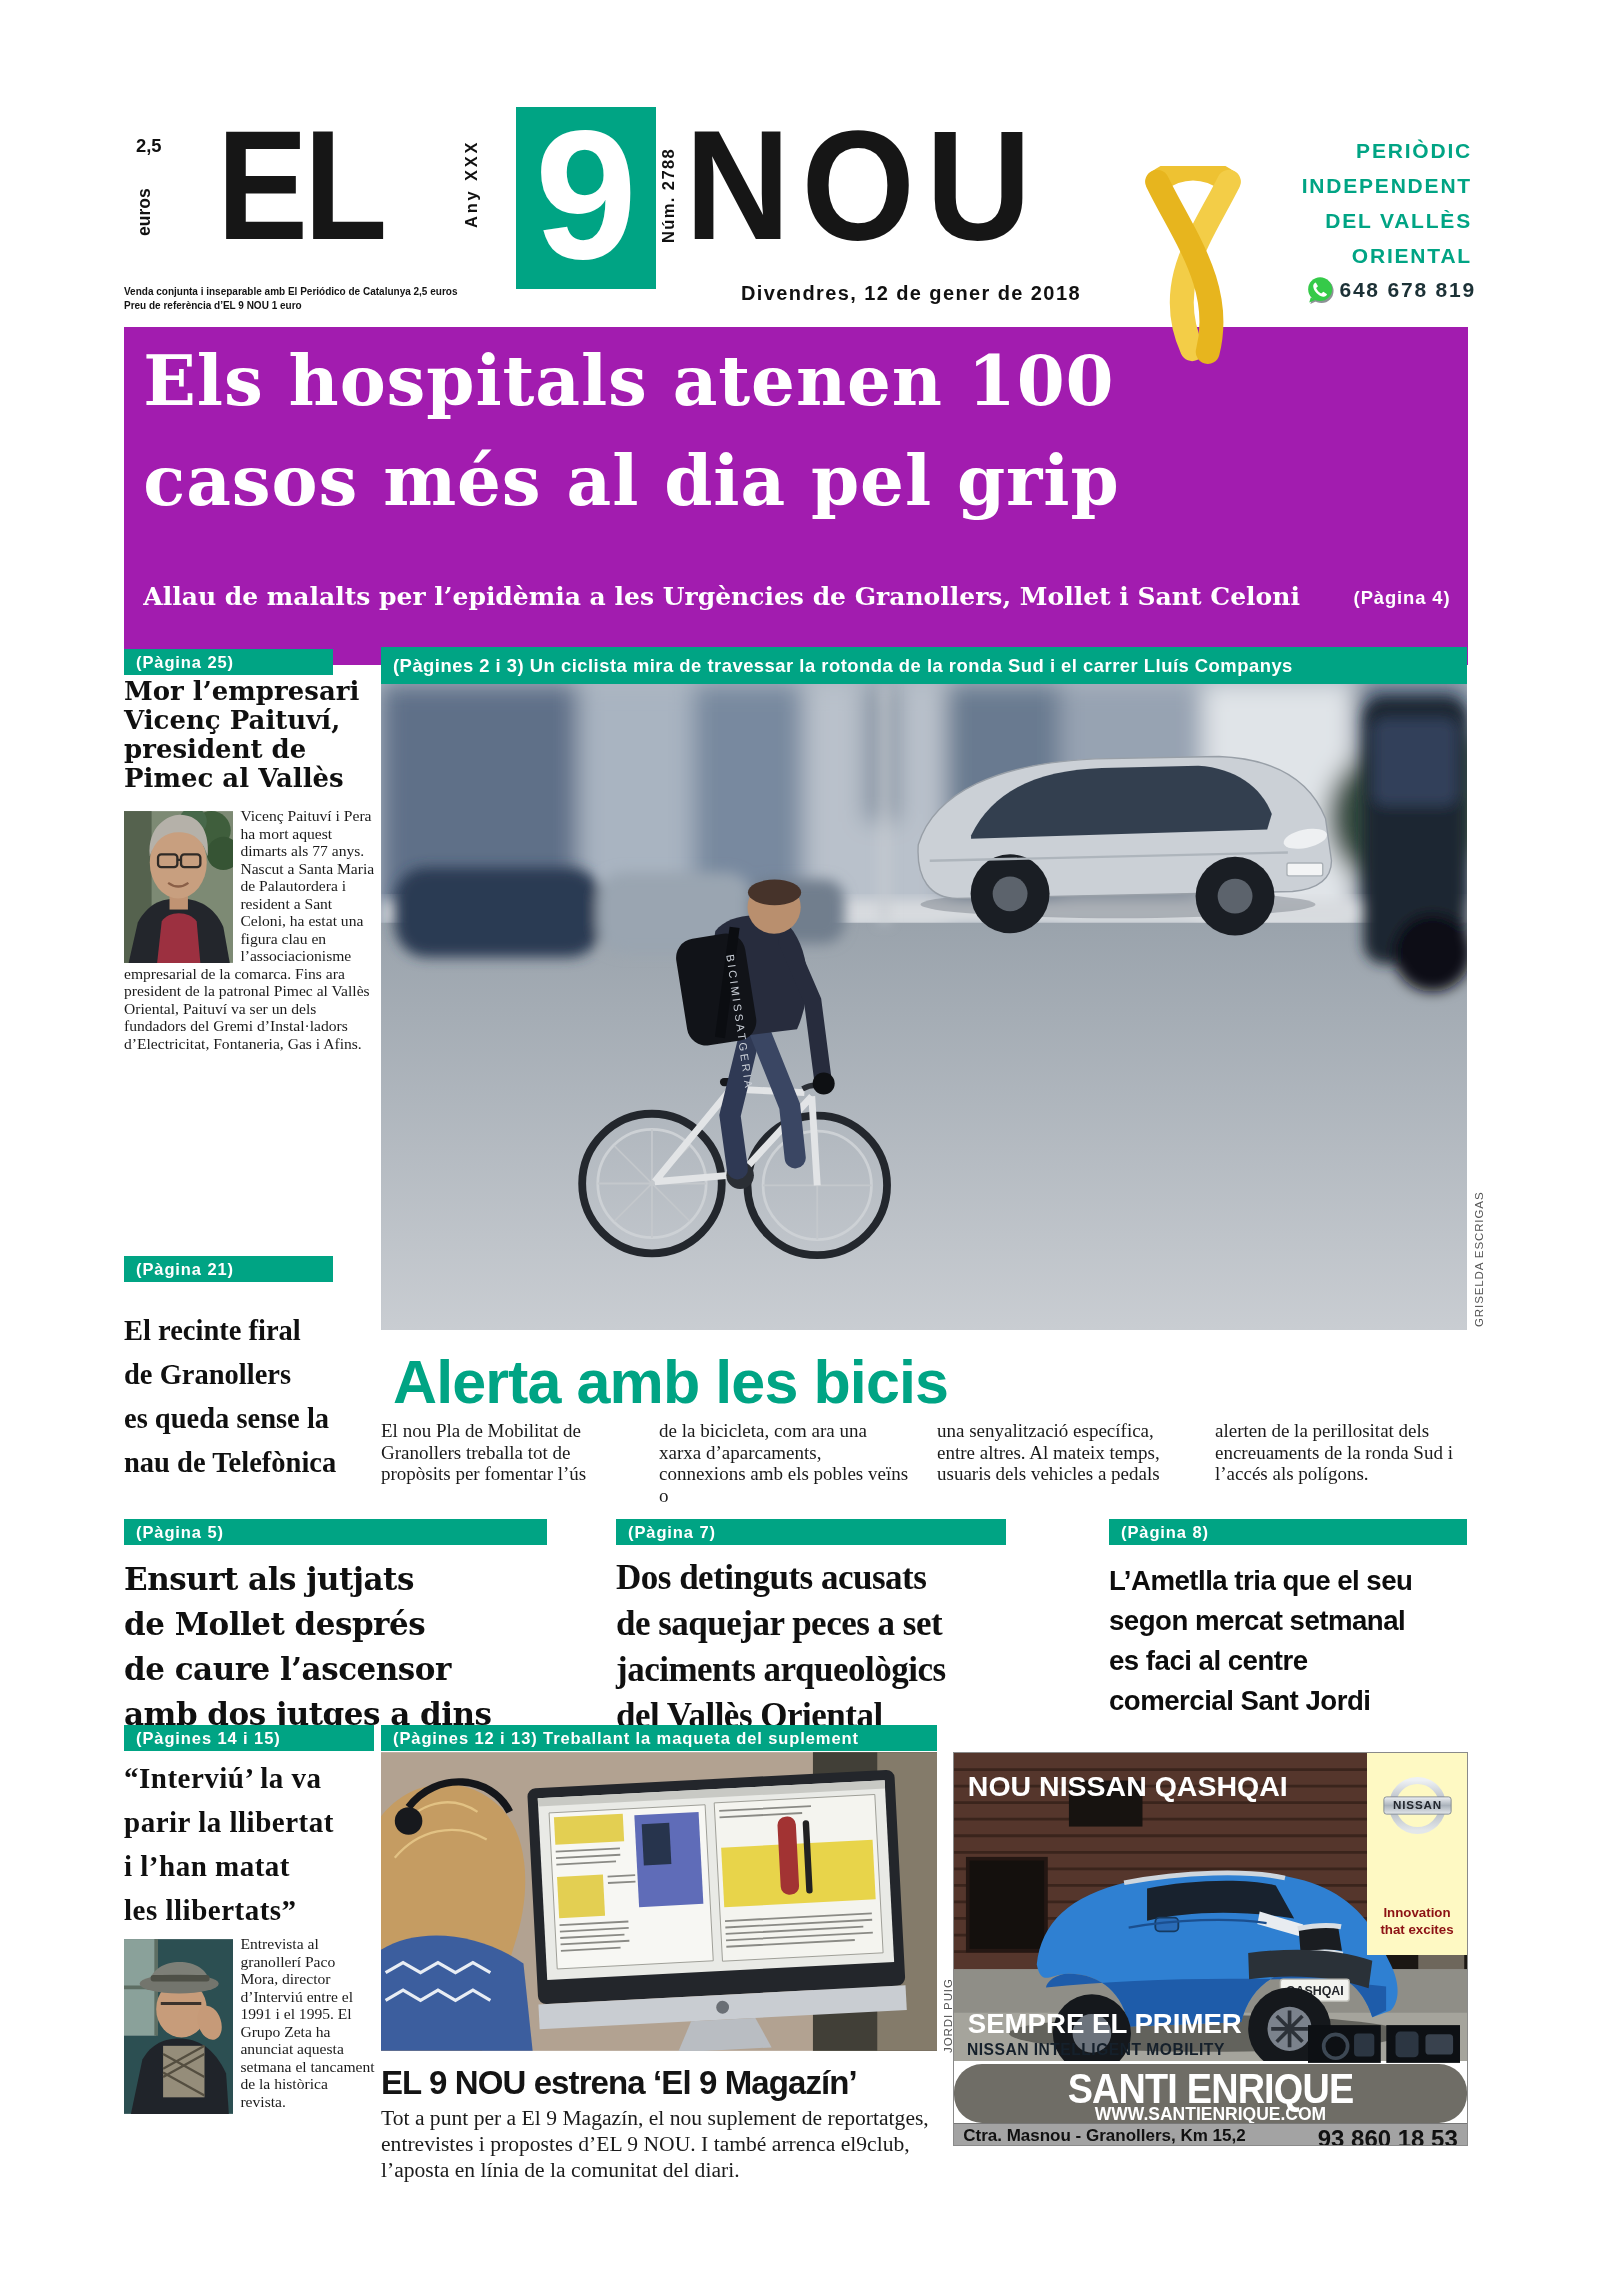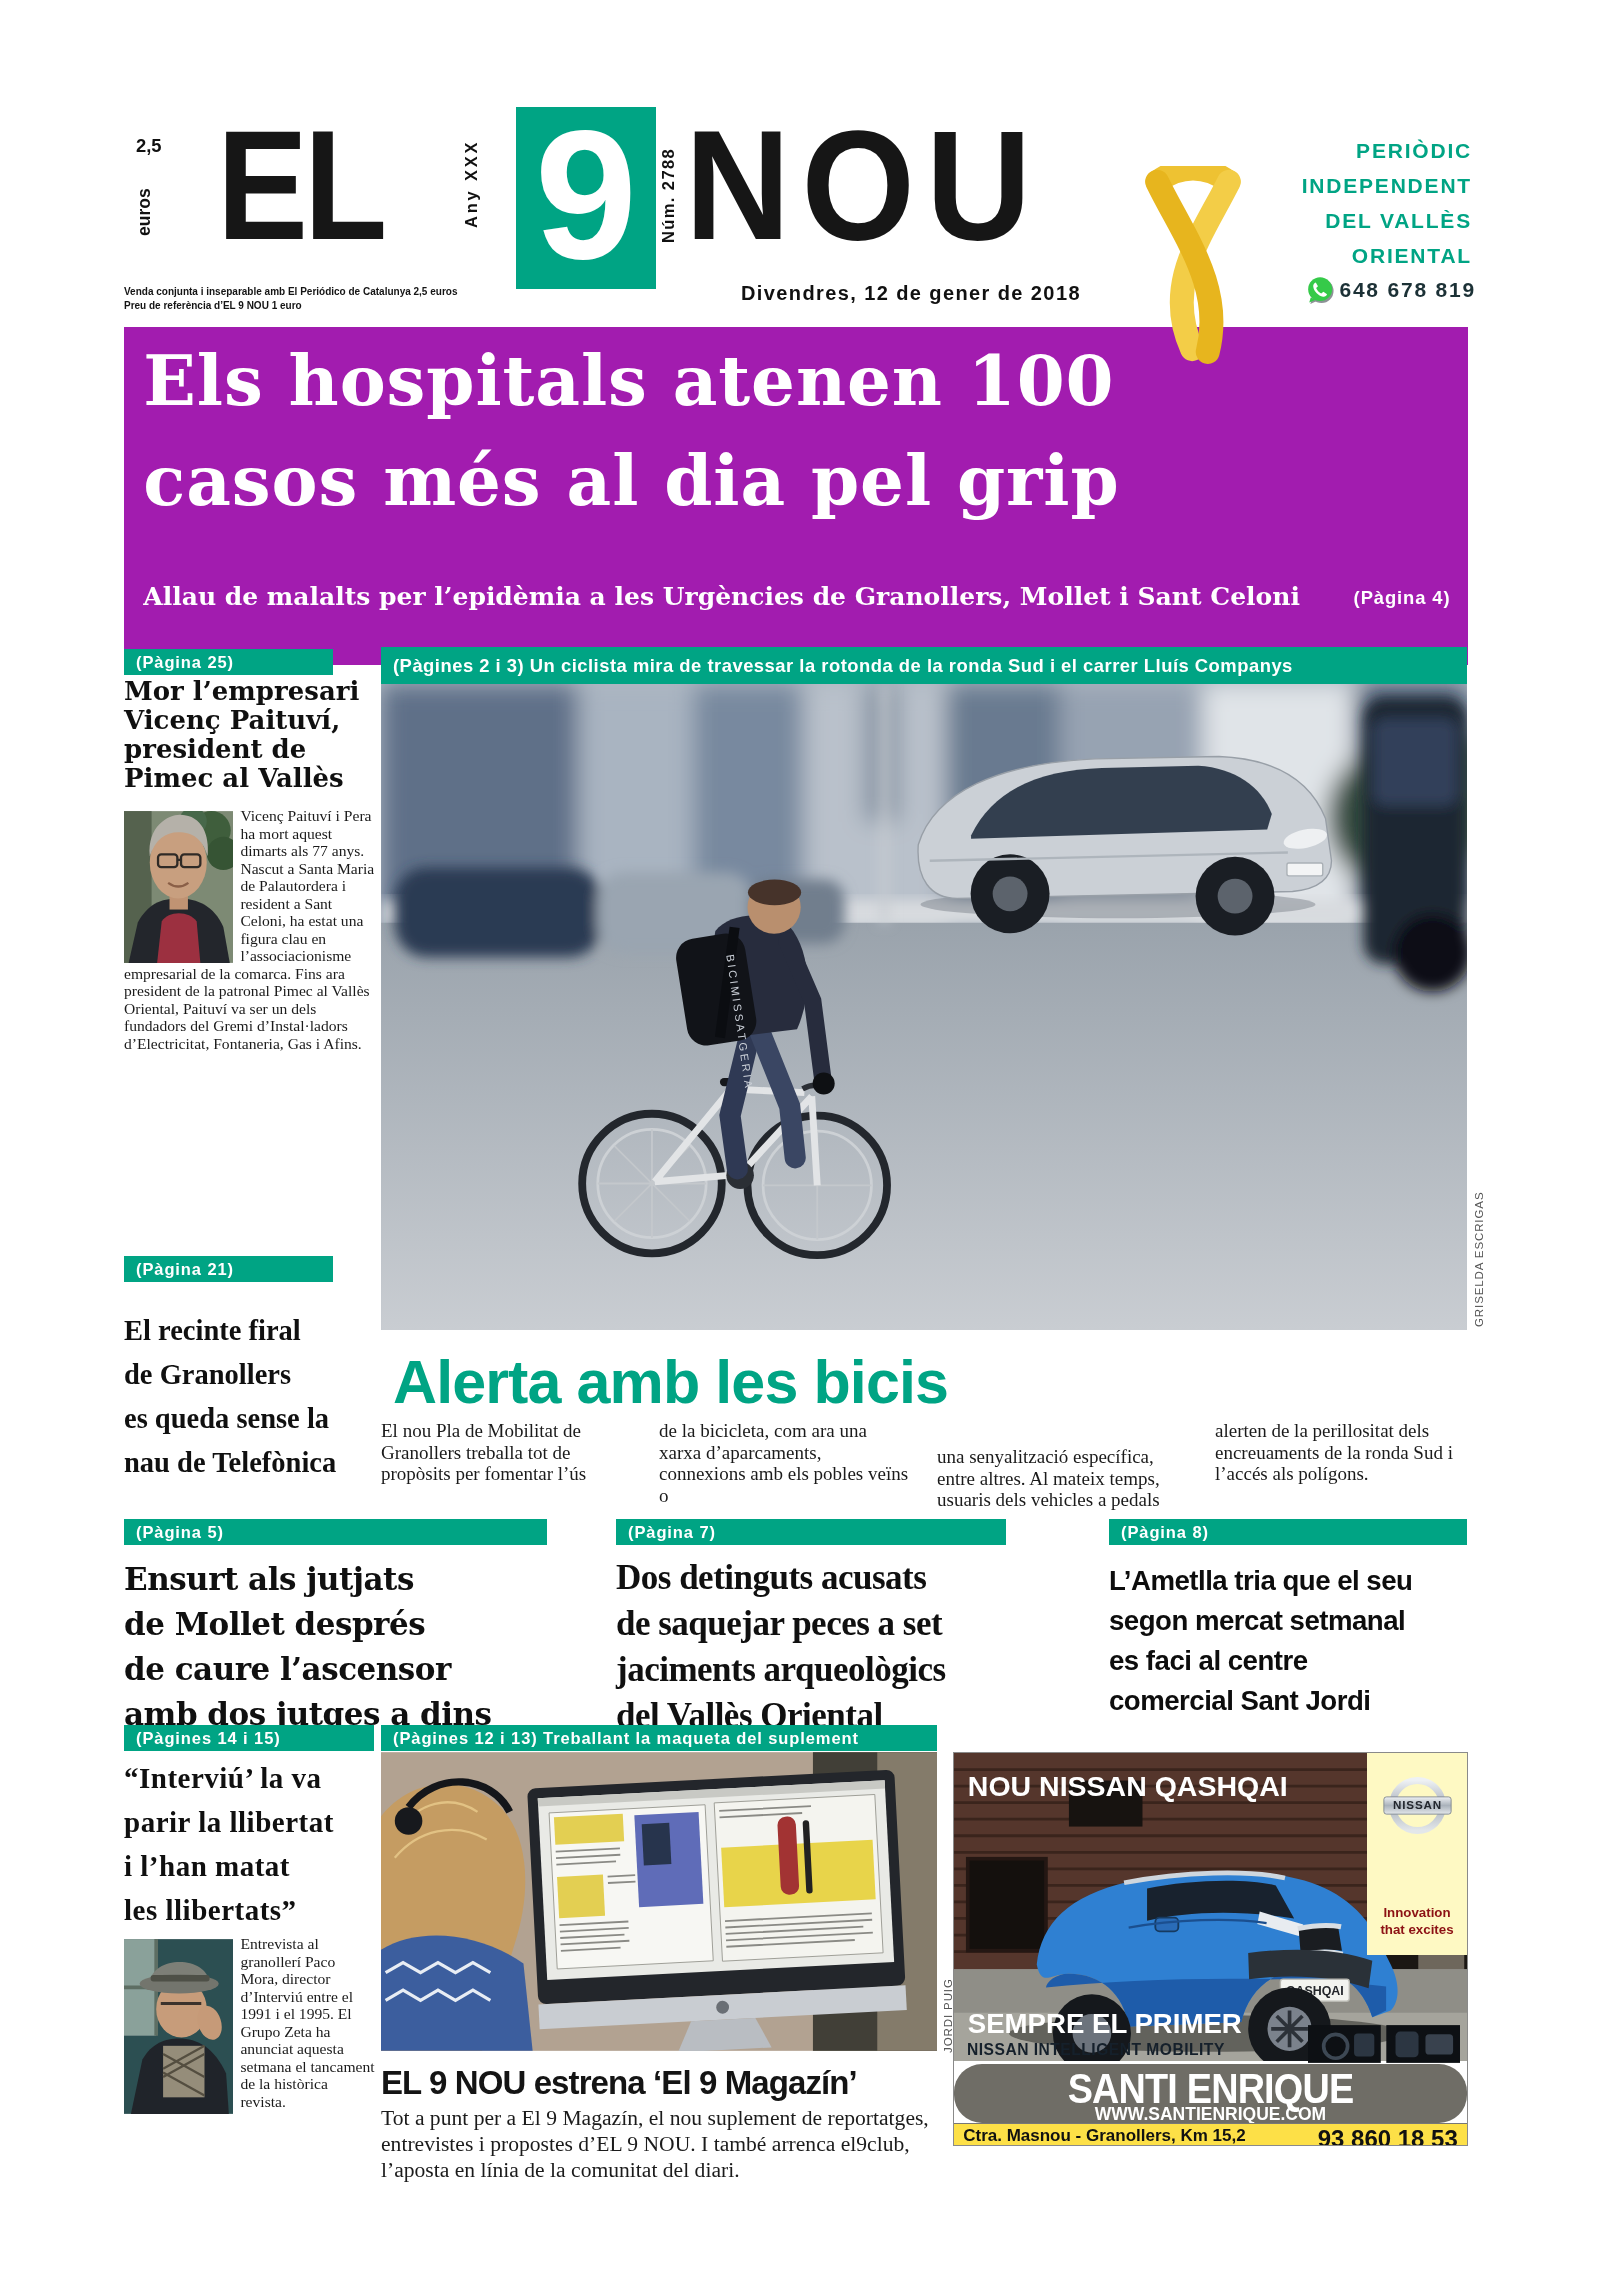--- a/index.html
+++ b/index.html
@@ -196,21 +196,21 @@
       </g>
     </svg>
   </figure>
   <span class="abs vtext sans" style="left:1473px;top:1185px;height:142px;font-size:11.5px;letter-spacing:0.9px;color:#555;">GRISELDA ESCRIGAS</span>
 
   <section>
     <div class="abs sans" style="left:393px;top:1347px;font-weight:bold;font-size:61px;letter-spacing:-0.9px;color:#00a484;white-space:nowrap;">Alerta amb les bicis</div>
     <div class="abs" style="left:381px;top:1420px;width:1086px;display:flex;gap:26px;">
       <div class="body-text" style="flex:1;font-size:19px;line-height:21.6px;">El nou Pla de Mobilitat de Granollers treballa tot de propòsits per fomentar l’ús</div>
       <div class="body-text" style="flex:1;font-size:19px;line-height:21.6px;">de la bicicleta, com ara una xarxa d’aparcaments, connexions amb els pobles veïns o</div>
-      <div class="body-text" style="flex:1;font-size:19px;line-height:21.6px;margin-top:26px;">una senyalització específica, entre altres. Al mateix temps, usuaris dels vehicles a pedals</div>
+      <div class="body-text" style="flex:1;font-size:19px;line-height:21.6px;">una senyalització específica, entre altres. Al mateix temps, usuaris dels vehicles a pedals</div>
       <div class="body-text" style="flex:1;font-size:19px;line-height:21.6px;">alerten de la perillositat dels encreuaments de la ronda Sud i l’accés als polígons.</div>
     </div>
   </section>
 
   <article>
     <div class="tag" style="left:124px;top:1519px;width:423px;">(Pàgina 5)</div>
     <div class="abs slab headlines" style="left:124px;top:1557px;font-size:31px;line-height:45px;letter-spacing:-0.5px;">
         <div class="bl">Ensurt als jutjats</div>
         <div class="bl">de Mollet després</div>
         <div class="bl">de caure l’ascensor</div>
@@ -368,20 +368,20 @@
       <rect x="170" width="160" height="82" fill="#0d1014"></rect>
       <circle cx="60" cy="46" r="26" fill="none" stroke="#3d4854" stroke-width="8"></circle>
       <rect x="100" y="18" width="44" height="50" rx="8" fill="#2c3642"></rect>
       <rect x="190" y="14" width="50" height="56" rx="10" fill="#2c3642"></rect>
       <rect x="255" y="20" width="60" height="44" rx="8" fill="#39424e"></rect>
     </svg>
     <div class="abs" style="left:0;top:311px;width:100%;height:59px;background:#6f6d66;border-radius:28px;">
       <div class="abs sans" style="left:0;top:0.9px;width:100%;text-align:center;font-weight:bold;font-size:42px;letter-spacing:-0.9px;color:#fff;transform:scaleX(.9);">SANTI ENRIQUE</div>
       <div class="abs sans" style="left:0;top:40px;width:100%;text-align:center;font-weight:bold;font-size:17.5px;color:#fff;">WWW.SANTIENRIQUE.COM</div>
     </div>
-    <div class="abs" style="left:0;top:370px;width:100%;height:22px;background:#fde047;border-top:0.9px solid #777;">
+    <div class="abs" style="left:0;top:370px;width:100%;height:22px;background:#a3a3a3;border-top:0.9px solid #777;">
       <span class="abs sans" style="left:9.2px;top:1.8px;font-weight:bold;font-size:17px;color:#111;">Ctra. Masnou - Granollers, Km 15,2</span>
       <span class="abs sans" style="right:9.2px;top:0.9px;font-weight:bold;font-size:24px;color:#111;">93 860 18 53</span>
     </div>
   </aside>
 
 </div>
 
 
 </body></html>

